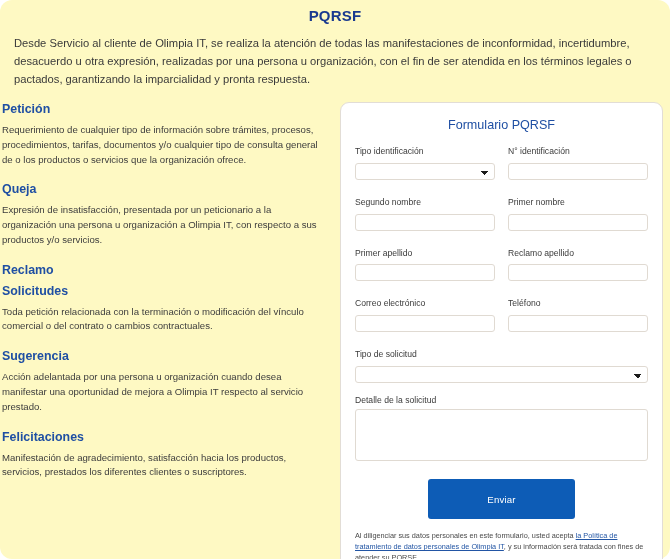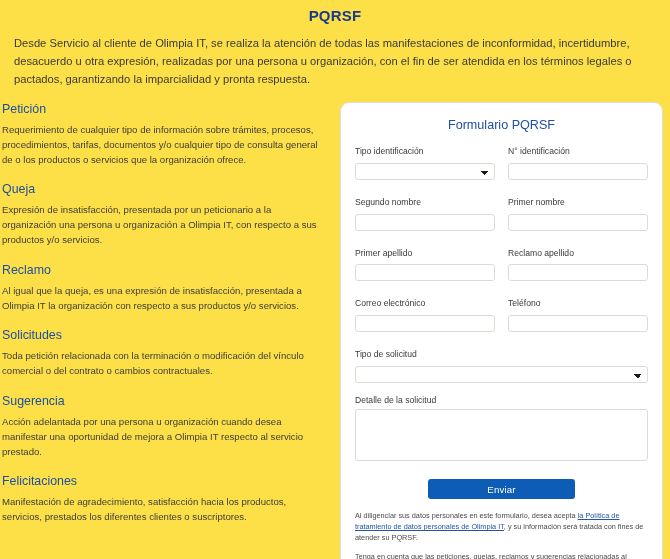--- a/index.html
+++ b/index.html
@@ -11,21 +11,22 @@
     overflow: hidden;
     background: #ffffff;
     font-family: "Liberation Sans", sans-serif;
     color: #3b3b3b;
   }
 
   .page {
     position: relative;
     width: 670px;
     height: 559px;
-    background: #fde047;
+    background: #fef9c3;
+    border-radius: 12px;
   }
 
   
   .header {
     padding: 4px 8px 0 8px;
     text-align: center;
   }
   .page-title {
     font-size: 15px;
     font-weight: bold;
@@ -51,21 +52,21 @@
   }
 
   .left-col {
     width: 340px;
     padding: 0 14px 0 2px;
     flex: 0 0 340px;
   }
 
   .sec-title {
     font-size: 12.4px;
-    font-weight: normal;
+    font-weight: bold;
     color: #1f4fa3;
     margin: 0 0 6px 0;
     line-height: 1.2;
   }
   .sec-body {
     font-size: 9.6px;
     line-height: 1.55;
     color: #3d3d3d;
     margin: 0 0 15px 0;
   }
@@ -149,21 +150,21 @@
   }
   .submit-btn {
     background: #0d5cb6;
     color: #ffffff;
     border: none;
     border-radius: 3px;
     font-family: "Liberation Sans", sans-serif;
     font-size: 9.6px;
     font-weight: normal;
     width: 147px;
-    height: 20px;
+    height: 40px;
     cursor: pointer;
     letter-spacing: 0.2px;
   }
 
   .legal {
     font-size: 7.3px;
     line-height: 1.52;
     color: #4a4a4a;
     margin: 0 0 7px 0;
     text-align: left;
@@ -192,21 +193,20 @@
         <div class="sec-body">Requerimiento de cualquier tipo de información sobre trámites, procesos, procedimientos, tarifas, documentos y/o cualquier tipo de consulta general de o los productos o servicios que la organización ofrece.</div>
       </div>
 
       <div class="section">
         <div class="sec-title">Queja</div>
         <div class="sec-body">Expresión de insatisfacción, presentada por un peticionario a la organización una persona u organización a Olimpia IT, con respecto a sus productos y/o servicios.</div>
       </div>
 
       <div class="section">
         <div class="sec-title">Reclamo</div>
-        <div class="sec-body">Al igual que la queja, es una expresión de insatisfacción, presentada a Olimpia IT la organización con respecto a sus productos y/o servicios.</div>
       </div>
 
       <div class="section">
         <div class="sec-title">Solicitudes</div>
         <div class="sec-body">Toda petición relacionada con la terminación o modificación del vínculo comercial o del contrato o cambios contractuales.</div>
       </div>
 
       <div class="section">
         <div class="sec-title">Sugerencia</div>
         <div class="sec-body">Acción adelantada por una persona u organización cuando desea manifestar una oportunidad de mejora a Olimpia IT respecto al servicio prestado.</div>
@@ -291,21 +291,21 @@
           <div class="field full">
             <label class="fld-label">Detalle de la solicitud</label>
             <textarea class="ta" placeholder="" style=""></textarea>
           </div>
         </div>
 
         <div class="submit-wrap">
           <button class="submit-btn" type="button">Enviar</button>
         </div>
 
-        <p class="legal"><span>Al diligenciar sus datos personales en este formulario, desea acepta </span><a href="#">la Política de tratamiento de datos personales de Olimpia IT</a><span>, y su información será tratada con fines de atender su PQRSF.</span></p>
+        <p class="legal"><span>Al diligenciar sus datos personales en este formulario, usted acepta </span><a href="#">la Política de tratamiento de datos personales de Olimpia IT</a><span>, y su información será tratada con fines de atender su PQRSF.</span></p>
 
         <p class="legal">Tenga en cuenta que las peticiones, quejas, reclamos y sugerencias relacionadas al formulario de requerimientos de habilitación serán respondidas dentro de los cinco (5) días hábiles posteriores a la fecha de radicación.</p>
 
       </div>
     </div>
 
   </div>
 </div>
 
 </body></html>

